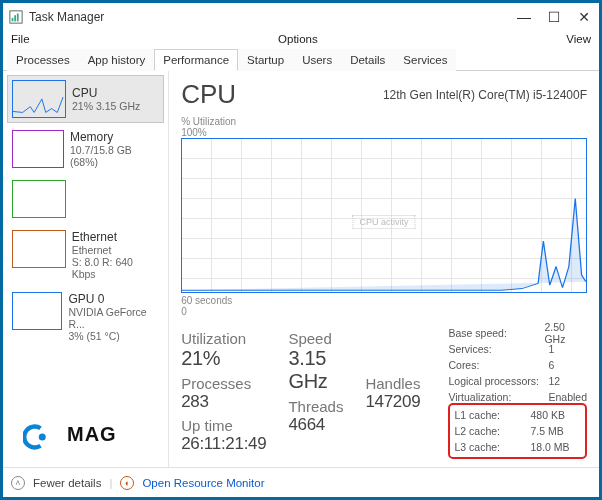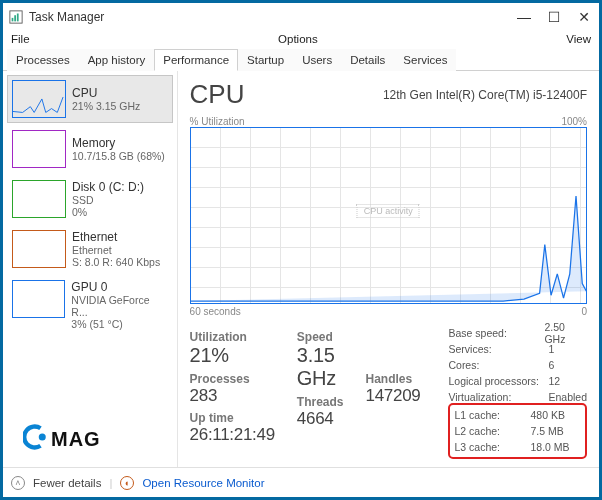--- a/index.html
+++ b/index.html
@@ -24,39 +24,39 @@
   .thumb.disk { border-color:#2ba52b; }
   .thumb.eth { border-color:#c45a1a; }
   .thumb.gpu { border-color:#1a73e8; }
   .sb-text { display:flex; flex-direction:column; justify-content:center; }
   .sb-label { font-size:12px; }
   .sb-sub { font-size:10.5px; color:#666; line-height:1.15; }
   .main { flex:1; padding:8px 12px; display:flex; flex-direction:column; }
   .mhead { display:flex; justify-content:space-between; align-items:center; margin-bottom:4px; }
   .mhead h1 { font-size:26px; font-weight:400; color:#444; }
   .mhead .model { font-size:12px; color:#444; }
-  .chart-labels { display:flex; justify-content:space-between; font-size:10px; color:#888; margin-top:2px;}
+  .chart-labels { display:flex; justify-content:space-between; font-size:10px; color:#888; margin-top:2px;flex-direction:column;}
   .chart { height:180px; border:1px solid #1a73e8; position:relative; background:
     repeating-linear-gradient(to right, transparent 0, transparent 29px, #e5e5e5 29px, #e5e5e5 30px),
     repeating-linear-gradient(to bottom, transparent 0, transparent 19px, #e5e5e5 19px, #e5e5e5 20px),
     #fff; overflow:hidden;}
   .chart .legendbox { position:absolute; top:76px; left:50%; transform:translateX(-50%); font-size:9px; color:#bbb; border:1px dotted #ccc; padding:1px 6px;}
   .chart svg { position:absolute; bottom:0; right:0; }
   .stats { display:flex; margin-top:8px; gap:22px; }
   .statcol { display:flex; flex-direction:column; }
-  .statlbl { font-size:12px; color:#777; margin-top:5px;font-weight:bold;}
+  .statlbl { font-size:15px; color:#777; margin-top:5px;}
   .statval { font-size:17px; color:#444; letter-spacing:-0.3px;}
   .statval.big { font-size:20px; }
   .props { display:flex; flex-direction:column; font-size:10.5px; color:#555; margin-left:6px; }
   .props .row { display:flex; height:16px; align-items:center;}
   .props .k { width:100px; }
   .redbox { border:2px solid #e02020; border-radius:5px; padding:2px 2px; margin-top:-2px;}
   .props .redbox .row .k { width:78px; padding-left:2px;}
   .props .redbox .row .v { padding-right:2px;}
-  .watermark { position:absolute; left:20px; bottom:46px; display:flex; align-items:flex-end; gap:0;margin-top:28px;}
+  .watermark { position:absolute; left:20px; bottom:46px; display:flex; align-items:flex-start; gap:16px;margin-top:28px;}
   .watermark .c { width:28px; height:28px;}
   .watermark .t { font-size:20px; font-weight:700; letter-spacing:1px; color:#111;}
   .footer { height:30px; border-top:1px solid #e0e0e0; display:flex; align-items:center; padding:0 8px; gap:8px; font-size:11.5px; }
   .footer .link { color:#0a5bcf; display:flex; align-items:center; gap:4px; }
   .footer .circle-icon { width:14px; height:14px; border:1px solid #888; border-radius:50%; display:flex; align-items:center; justify-content:center; font-size:9px; color:#888;}
 </style>
 </head>
 <body>
 
 <div class="window" style="position:relative;">
@@ -108,25 +108,20 @@
       </div>
       <div class="sb-item">
         <div class="thumb mem"></div>
         <div class="sb-text">
           <span class="sb-label">Memory</span>
           <span class="sb-sub">10.7/15.8 GB (68%)</span>
         </div>
       </div>
       <div class="sb-item">
         <div class="thumb disk"></div>
-        <div class="sb-text">
-          <span class="sb-label">Disk 0 (C: D:)</span>
-          <span class="sb-sub" style="white-space:pre-line">SSD
-0%</span>
-        </div>
       </div>
       <div class="sb-item">
         <div class="thumb eth"></div>
         <div class="sb-text">
           <span class="sb-label">Ethernet</span>
           <span class="sb-sub" style="white-space:pre-line">Ethernet
 S: 8.0 R: 640 Kbps</span>
         </div>
       </div>
       <div class="sb-item">

